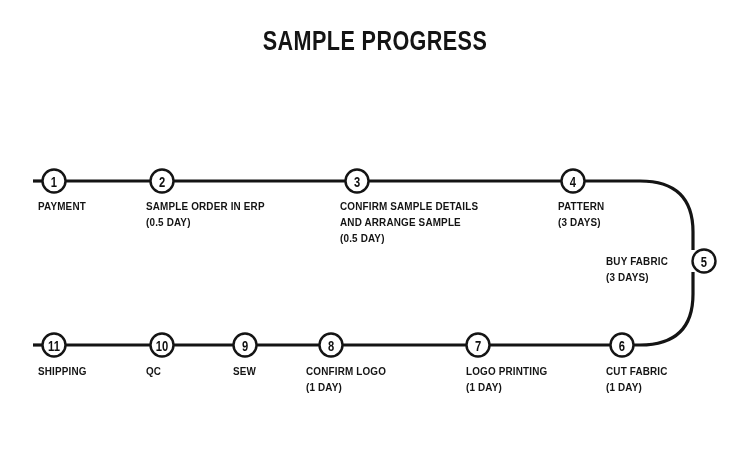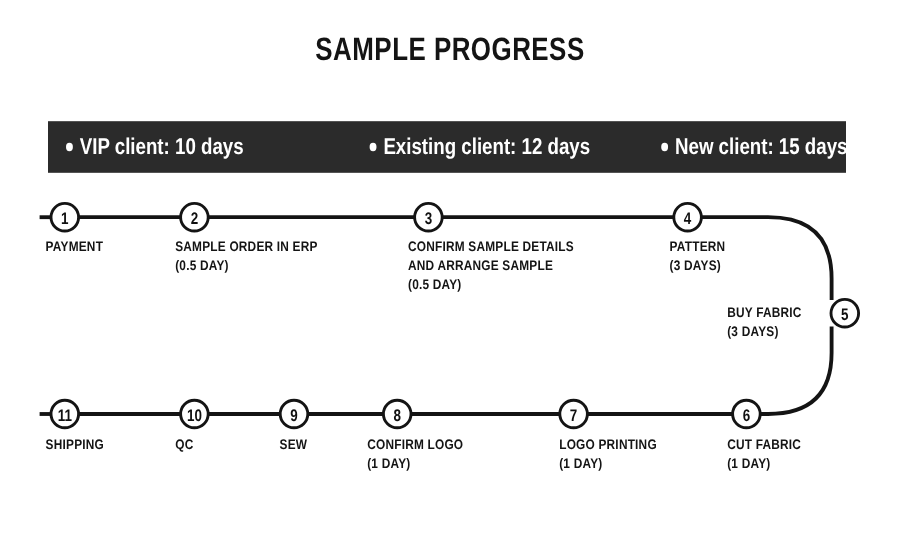--- a/index.html
+++ b/index.html
@@ -110,34 +110,20 @@
     border-radius: 50%;
   }
 </style>
 </head>
 <body>
 
 <div id="canvas">
 
   <div id="title">SAMPLE PROGRESS</div>
 
-  <div id="banner">
-    <div class="banner-item" id="banner-item-0">
-      <span class="dot"></span>
-      <span>VIP client: 10 days</span>
-    </div>
-    <div class="banner-item" id="banner-item-1">
-      <span class="dot"></span>
-      <span>Existing client: 12 days</span>
-    </div>
-    <div class="banner-item" id="banner-item-2">
-      <span class="dot"></span>
-      <span>New client: 15 days</span>
-    </div>
-  </div>
 
   <svg id="flow-svg" viewBox="0 0 750 449">
     <g stroke="#141414" stroke-width="3.2" fill="none" stroke-linecap="butt">
 
       <path d="M 33 181 L 43 181"></path>
       <path d="M 65 181 L 151 181"></path>
       <path d="M 173 181 L 346 181"></path>
       <path d="M 368 181 L 562 181"></path>
 
       <path d="M 584 181 L 640 181 Q 693 181 693 232 L 693 250"></path>

